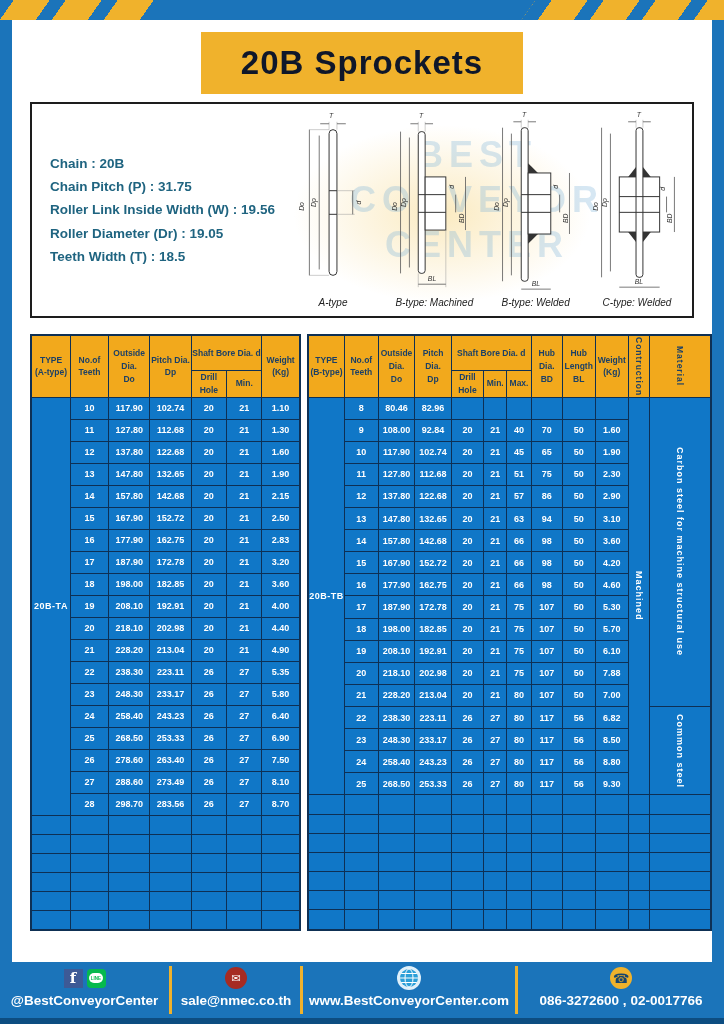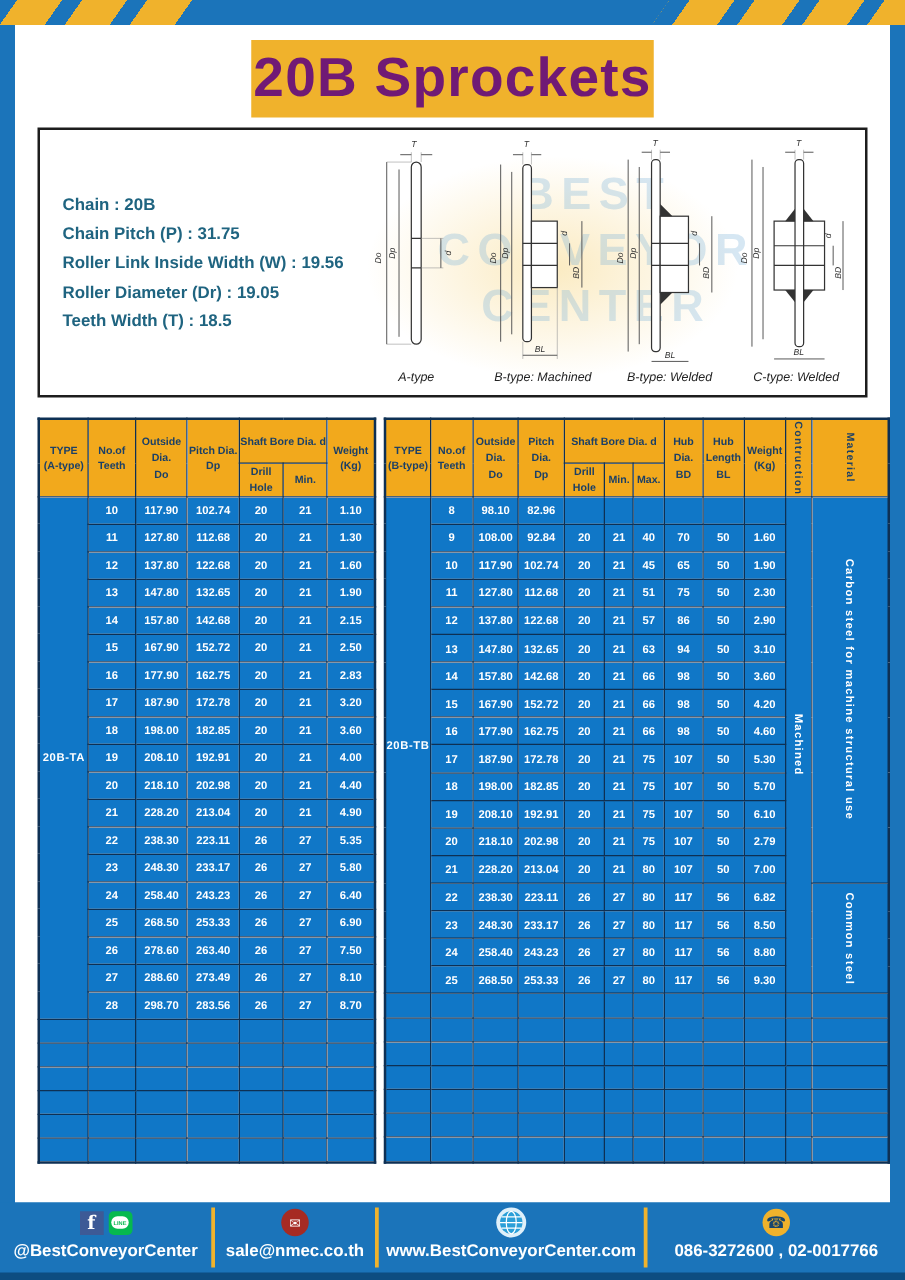--- a/index.html
+++ b/index.html
@@ -9,21 +9,21 @@
   .top-band{position:absolute;top:0;left:0;width:724px;height:20px;background:#1b74ba;overflow:hidden;}
   .stripes{position:absolute;top:-4px;height:30px;transform:skewX(-35deg);
     background:repeating-linear-gradient(to right,rgba(0,0,0,0) 0 16px,#f0b22c 16px 52px);}
   .stripes.s-left{left:-10px;width:165px;}
   .stripes.s-right{left:528px;width:210px;}
   
   .content{position:absolute;top:20px;left:12px;width:700px;height:942px;background:#ffffff;}
   
   .title-banner{width:322px;height:62px;margin:12px auto 0;background:#f0b22c;
     display:flex;align-items:center;justify-content:center;}
-  .title-banner span{font-size:44px;font-weight:bold;color:#701a75;letter-spacing:1px;}
+  .title-banner span{font-size:33px;font-weight:bold;color:#0f172a;letter-spacing:1px;}
   
   .drawing-panel{position:relative;margin:8px auto 0;width:660px;height:212px;
     border:2px solid #1d1d1d;background:#fff;overflow:hidden;}
   .wm-glow{position:absolute;left:260px;top:20px;width:300px;height:180px;
     background:radial-gradient(ellipse at center,rgba(244,201,92,.38) 0%,rgba(244,201,92,0) 70%);}
   .wm-text{position:absolute;left:250px;top:28px;width:390px;text-align:center;
     color:rgba(120,175,215,.30);font-weight:bold;font-size:36px;line-height:1.25;letter-spacing:6px;}
   .specs{position:absolute;left:18px;top:48px;color:#1f6480;font-weight:bold;
     font-size:13.5px;line-height:1.72;}
   .drawings{position:absolute;left:252px;top:4px;width:402px;height:204px;
@@ -495,21 +495,21 @@
           <tr class="hrow2">
             <th>Drill Hole</th>
             <th>Min.</th>
             <th>Max.</th>
           </tr>
         </thead>
         <tbody id="right-tbody">
             <tr>
               <td class="type-cell" rowspan="18">20B-TB</td>
               <td>8</td>
-              <td>98.10</td>
+              <td>80.46</td>
               <td>82.96</td>
               <td></td>
               <td></td>
               <td></td>
               <td></td>
               <td></td>
               <td></td>
               <td class="vert-cell" rowspan="18">Machined</td>
               <td class="vert-cell" rowspan="14">Carbon steel for machine structural use</td>
             </tr>
@@ -636,21 +636,21 @@
             </tr>
             <tr>
               <td>20</td>
               <td>218.10</td>
               <td>202.98</td>
               <td>20</td>
               <td>21</td>
               <td>75</td>
               <td>107</td>
               <td>50</td>
-              <td>2.79</td>
+              <td>7.88</td>
             </tr>
             <tr>
               <td>21</td>
               <td>228.20</td>
               <td>213.04</td>
               <td>20</td>
               <td>21</td>
               <td>80</td>
               <td>107</td>
               <td>50</td>

